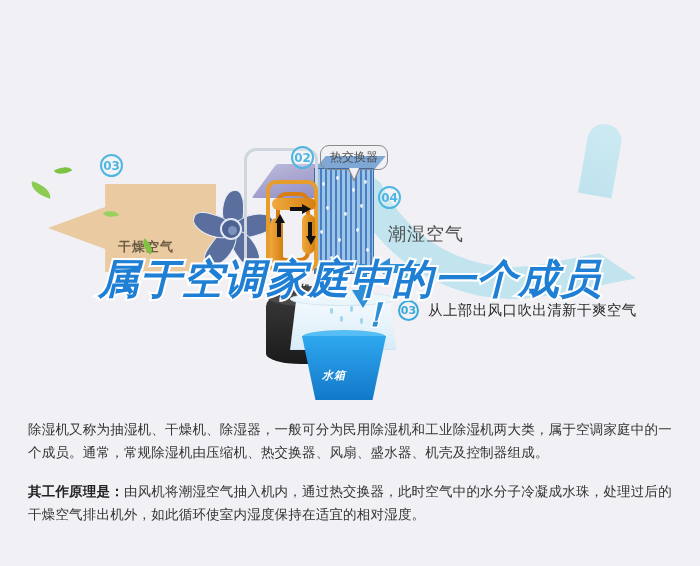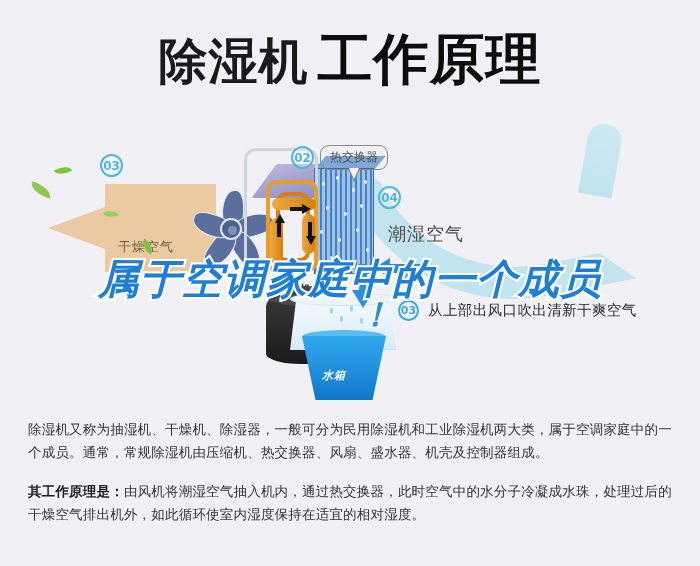--- a/index.html
+++ b/index.html
@@ -51,21 +51,21 @@
 
   
   .dryarrow {
     position:absolute; left:48px; top:66px; width:168px; height:88px;
     background:#e8c79c;
     clip-path:polygon(34% 0%, 100% 0%, 100% 100%, 34% 100%, 34% 74%, 0% 50%, 34% 26%);
     opacity:.95;
   }
   .dryarrow-lbl {
     position:absolute; left:118px; top:120px;
-    font-size:13px; color:#6b5b43; letter-spacing:1px; font-weight:normal;
+    font-size:13px; color:#6b5b43; letter-spacing:1px; font-weight:bold;
   }
 
   
   .leaf {
     position:absolute; background:#7ec242;
     border-radius:0 100% 0 100%;
   }
   .leaf.l1 { left:55px; top:48px; width:16px; height:9px; transform:rotate(-30deg); }
   .leaf.l2 { left:30px; top:66px; width:22px; height:12px; transform:rotate(15deg); background:#8ccb52; }
   .leaf.l3 { left:104px; top:92px; width:14px; height:8px; transform:rotate(-20deg); background:#95d15c; }
@@ -270,26 +270,20 @@
   .copy { position:absolute; left:28px; top:418px; width:650px; }
   .para { font-size:13.5px; line-height:23px; color:#333333; letter-spacing:.2px; }
   .para + .para { margin-top:16px; }
   .para b { font-weight:bold; color:#222;font-family:Liberation Serif, serif; }
 </style>
 </head>
 <body>
 
 <div class="page">
 
-  <div class="header">
-    <div class="title-wrap">
-      <span class="title-a">除湿机</span>
-      <span class="title-b">工作原理</span>
-    </div>
-  </div>
 
   <div class="stage">
 
     <div class="swoosh"></div>
     <div class="swoosh-tail"></div>
 
     <div class="dryarrow"></div>
     <div class="dryarrow-lbl">干燥空气</div>
     <div class="leaf l1"></div>
     <div class="leaf l2"></div>

